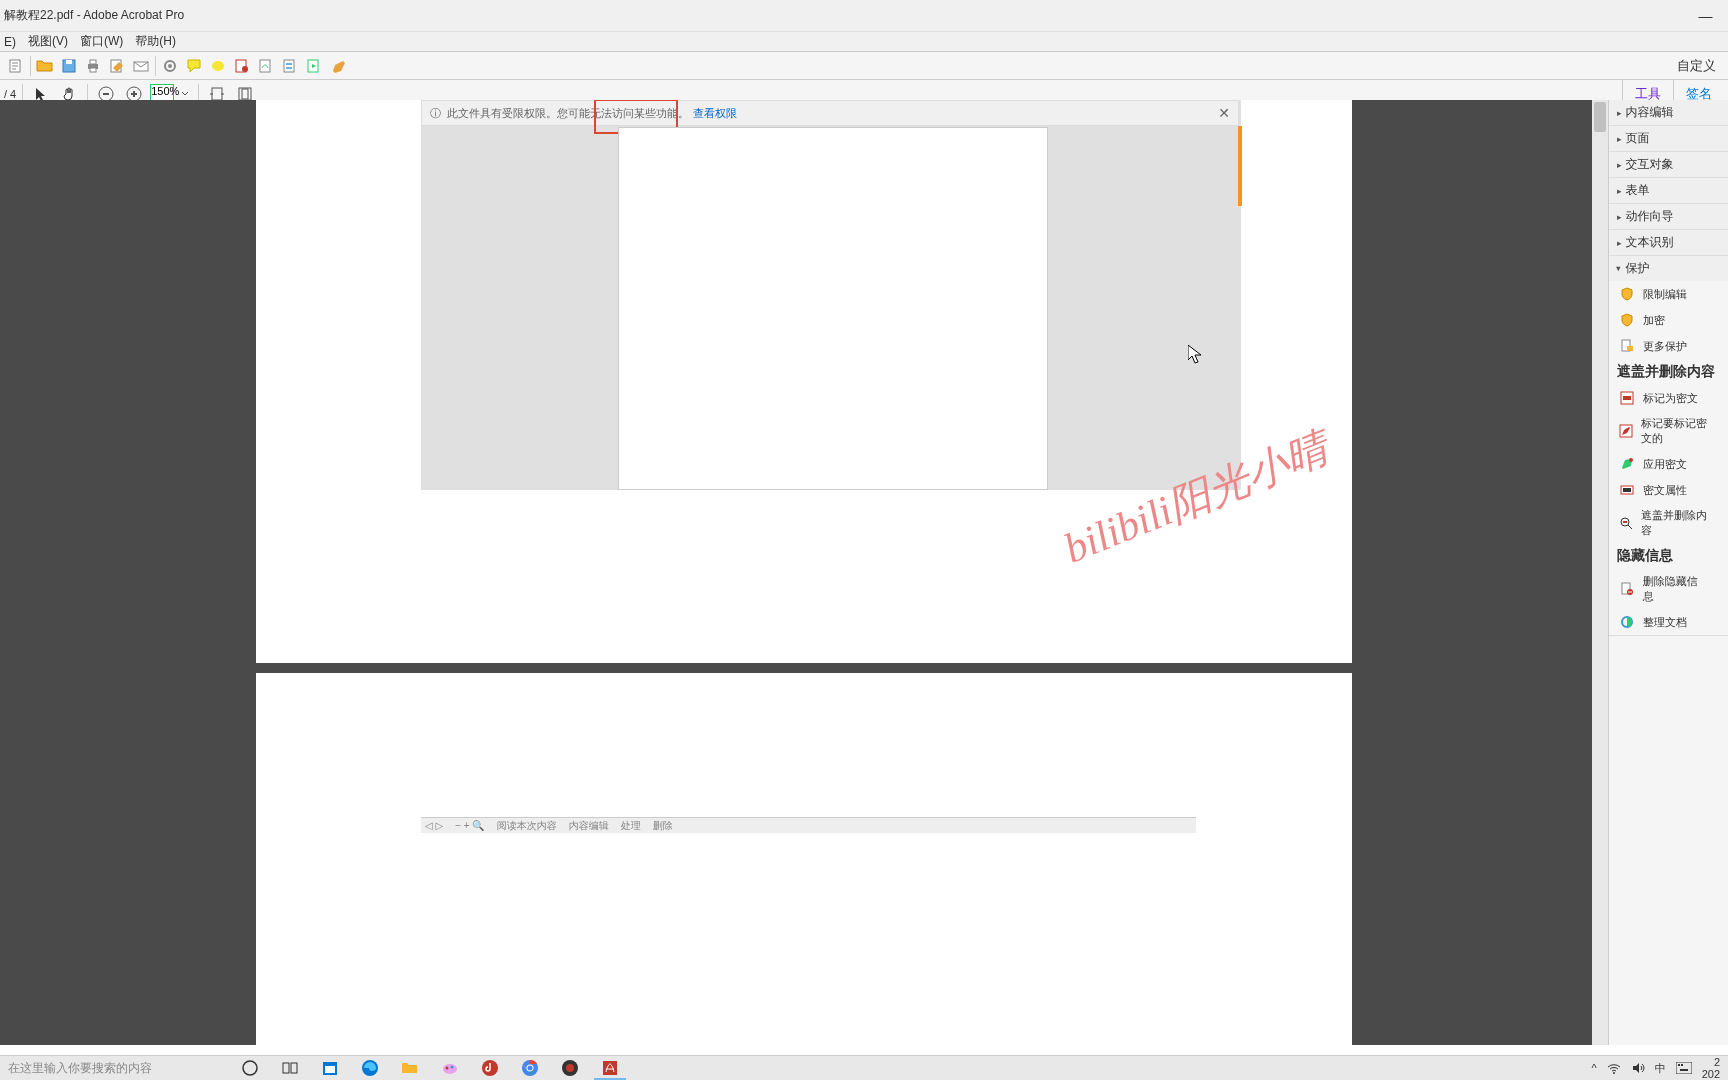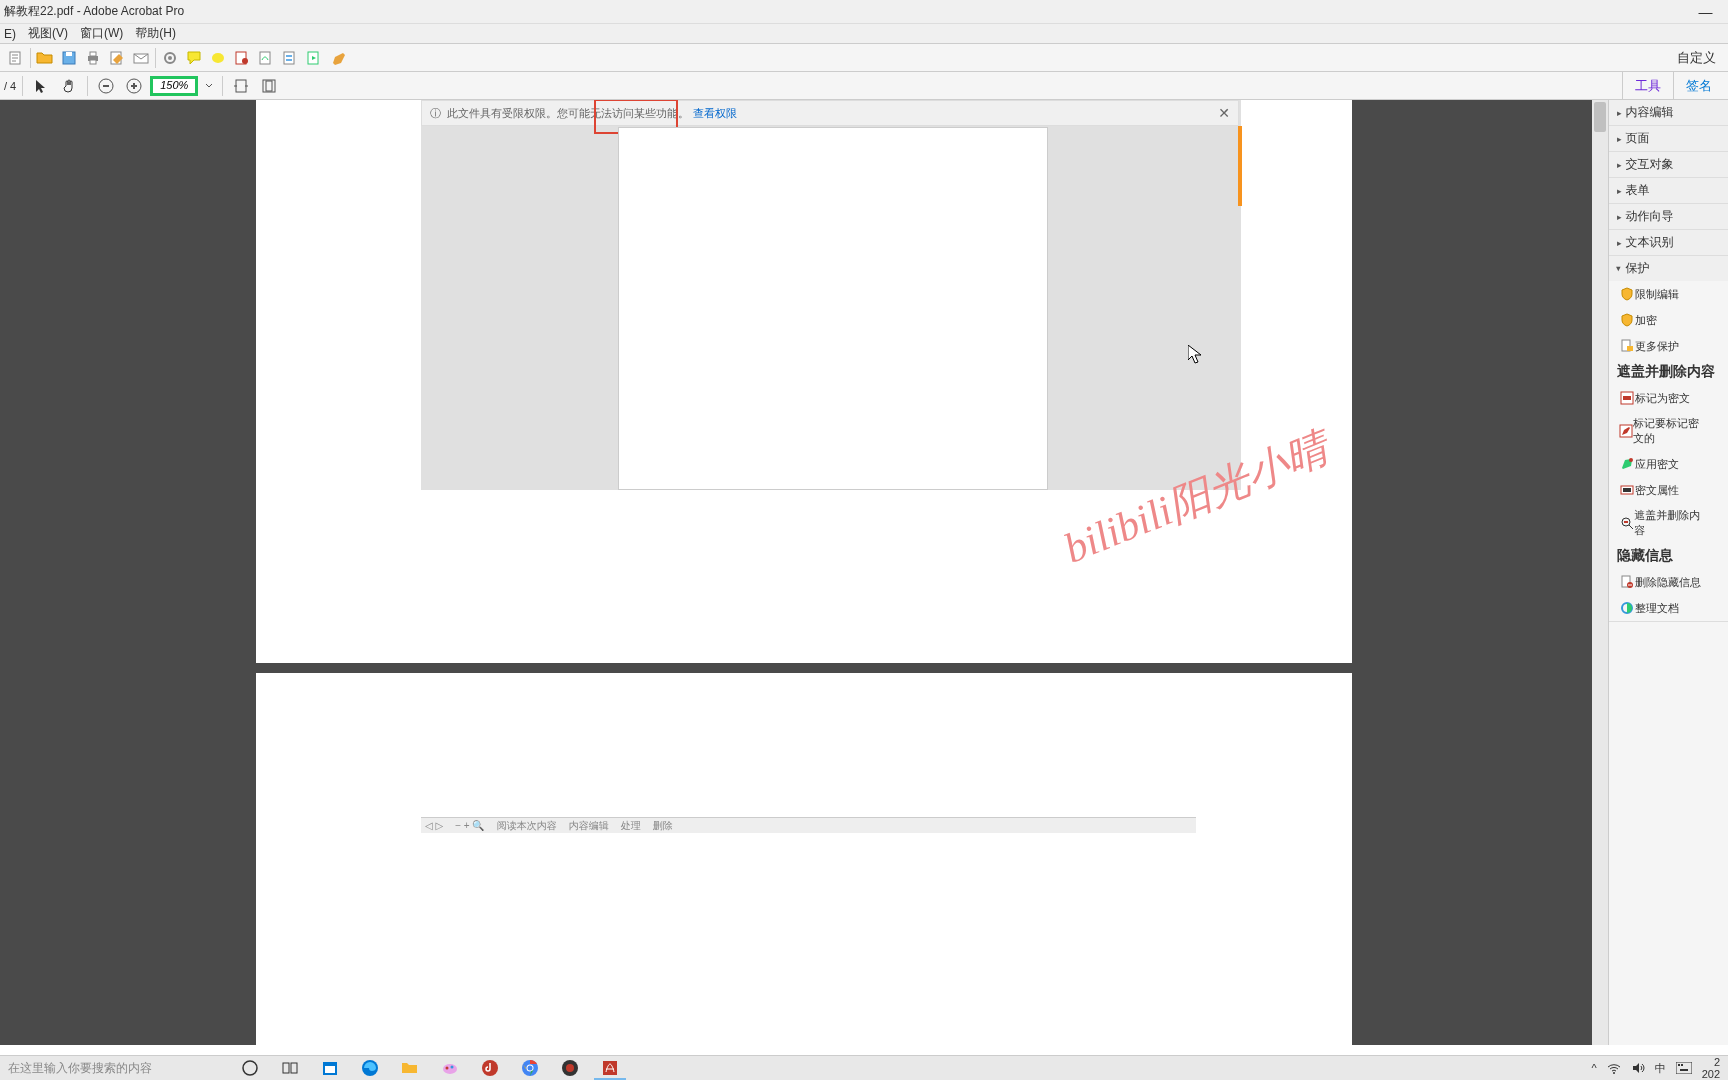--- a/index.html
+++ b/index.html
@@ -1,36 +1,36 @@
 <!DOCTYPE html>
 <html><head>
 <meta charset="utf-8">
 <style>
 * { margin: 0; padding: 0; box-sizing: border-box; font-family: "Microsoft YaHei", "SimSun", sans-serif; }
 body { width: 1728px; height: 1080px; background: #fff; overflow: hidden; position: relative; font-size: 12px; }
 
 
-.title-bar { height: 24px; background: #f0f0f0; display: flex; align-items: center; padding-left: 4px; border-bottom: 1px solid #ddd; }
+.title-bar { height: 32px; background: #f0f0f0; display: flex; align-items: center; padding-left: 4px; border-bottom: 1px solid #ddd; }
 .title-bar .title { color: #333; font-size: 12px; }
 .title-bar .win-controls { margin-left: auto; display: flex; }
 .title-bar .win-controls div { width: 45px; height: 24px; display: flex; align-items: center; justify-content: center; color: #333; font-size: 14px; }
 
 
 .menu-bar { height: 20px; background: #f0f0f0; display: flex; align-items: center; padding-left: 4px; gap: 12px; border-bottom: 1px solid #ccc; }
 .menu-bar span { font-size: 12px; color: #333; cursor: pointer; }
 
 
 .main-toolbar { height: 28px; background: #f5f5f5; border-bottom: 1px solid #ccc; display: flex; align-items: center; padding: 0 4px; }
 .tb-btn { width: 24px; height: 24px; display: flex; align-items: center; justify-content: center; border-radius: 2px; }
 .tb-sep { width: 1px; height: 20px; background: #ccc; margin: 0 2px; }
 .tb-right { margin-left: auto; padding-right: 8px; font-size: 13px; color: #333; }
 
 
 .second-toolbar { height: 28px; background: #f5f5f5; border-bottom: 1px solid #ccc; display: flex; align-items: center; padding: 0 4px; gap: 4px; }
-.zoom-select { width: 48px; height: 20px; border: 3px solid #22c55e; font-size: 11px; text-align: center; background: #fff; font-style: italic; }
+.zoom-select { width: 24px; height: 20px; border: 1px solid #22c55e; font-size: 11px; text-align: center; background: #fff; }
 .right-tabs { margin-left: auto; display: flex; }
 .right-tab { padding: 6px 12px; font-size: 13px; color: #6d28d9; border-left: 1px solid #ccc; cursor: pointer; }
 .right-tab.active { color: #0078d4; }
 
 
 .content-area { position: absolute; top: 100px; left: 0; right: 0; bottom: 35px; display: flex; }
 .doc-viewport { flex: 1; background: #4a4a4a; overflow: auto; position: relative; }
 .doc-scroll-track { position: absolute; right: 0; top: 0; bottom: 0; width: 16px; background: #e8e8e8; }
 .doc-scroll-thumb { position: absolute; right: 2px; top: 2px; width: 12px; height: 30px; background: #c0c0c0; border-radius: 2px; }
 
@@ -55,21 +55,21 @@
 .page1 { height: 563px; }
 .page-gap { width: 1096px; height: 10px; background: #4a4a4a; margin: 0 auto; }
 .page2 { margin: 0 auto; width: 1096px; height: 400px; background: #fff; }
 
 
 .right-pane { width: 120px; background: #f5f5f5; border-left: 1px solid #ccc; overflow-y: auto; }
 .rp-section { border-bottom: 1px solid #ddd; }
 .rp-header { padding: 4px 8px; font-size: 12px; color: #333; display: flex; align-items: center; cursor: pointer; background: #efefef; }
 .rp-header .chev { margin-right: 4px; font-size: 9px; color: #555; }
 .rp-header.expanded .chev { transform: rotate(90deg); display: inline-block; }
-.rp-item { padding: 5px 20px 5px 10px; display: flex; align-items: center; font-size: 11px; color: #333; cursor: pointer; gap: 0; }
+.rp-item { padding: 5px 20px 5px 10px; display: flex; align-items: center; font-size: 11px; color: #333; cursor: pointer; gap: 8px; }
 .rp-item .icon { width: 16px; height: 16px; display: inline-flex; align-items: center; justify-content: center; }
 .rp-subheader { padding: 4px 8px; font-size: 14px; font-weight: bold; color: #333; }
 
 
 .taskbar { position: absolute; bottom: 0; left: 0; right: 0; height: 25px; background: #e8e8e8; border-top: 1px solid #ccc; display: flex; align-items: center; }
 .search-box { width: 230px; height: 100%; display: flex; align-items: center; padding-left: 8px; color: #888; font-size: 12px; }
 .tb-icons { display: flex; height: 100%; }
 .tb-icon { width: 40px; height: 100%; display: flex; align-items: center; justify-content: center; position: relative; }
 .tb-icon.active::after { content: ''; position: absolute; bottom: 0; left: 4px; right: 4px; height: 2px; background: #76b9ed; }
 .systray { margin-left: auto; display: flex; align-items: center; gap: 10px; padding-right: 8px; font-size: 11px; color: #333; }

